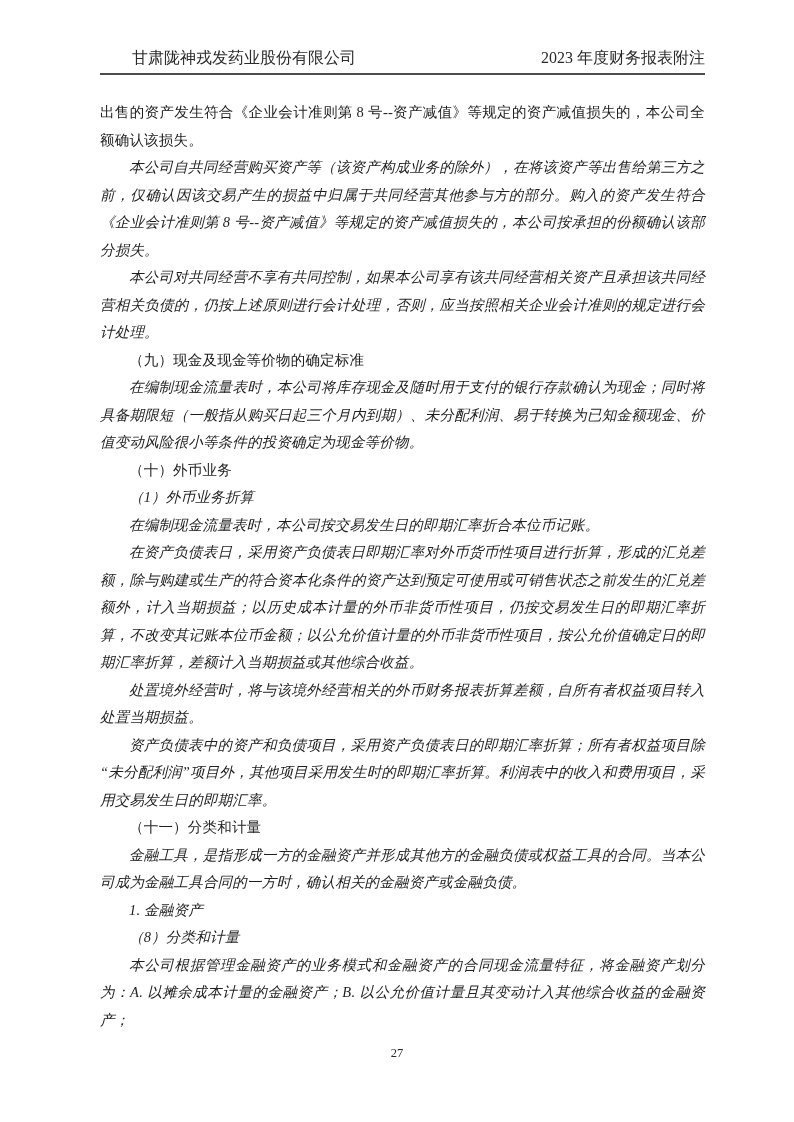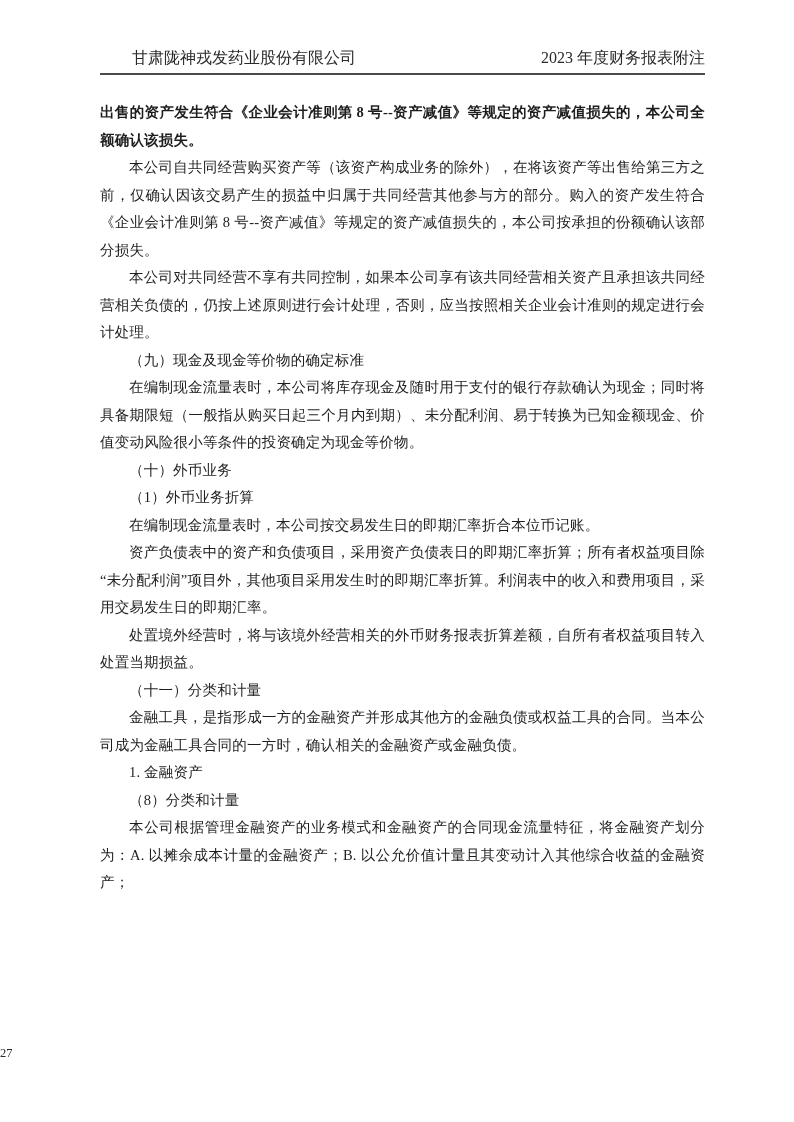--- a/index.html
+++ b/index.html
@@ -42,35 +42,35 @@
     font-size: 14.5px;
     line-height: 27.5px;
     text-align: justify;
     letter-spacing: 0.2px;
   }
   .content p {
     margin: 0;
   }
   .p {
     text-indent: 2em;
+    font-style: italic;
   }
   .p-cont {
     text-indent: 0;
-    font-weight: bold;
   }
   .h {
     text-indent: 2em;
     font-weight: normal;
   }
   .footer {
     position: absolute;
     left: 0;
     right: 0;
     top: 1046px;
-    text-align: left;
+    text-align: center;
     font-size: 12.5px;
     color: #2a2a2a;
   }
 </style>
 </head>
 <body>
 
 <div class="page">
 
   <div class="header">
@@ -80,22 +80,23 @@
 
   <div class="content">
     <p class="p-cont">出售的资产发生符合《企业会计准则第 8 号--资产减值》等规定的资产减值损失的，本公司全额确认该损失。</p>
     <p class="p">本公司自共同经营购买资产等（该资产构成业务的除外），在将该资产等出售给第三方之前，仅确认因该交易产生的损益中归属于共同经营其他参与方的部分。购入的资产发生符合《企业会计准则第 8 号--资产减值》等规定的资产减值损失的，本公司按承担的份额确认该部分损失。</p>
     <p class="p">本公司对共同经营不享有共同控制，如果本公司享有该共同经营相关资产且承担该共同经营相关负债的，仍按上述原则进行会计处理，否则，应当按照相关企业会计准则的规定进行会计处理。</p>
     <p class="h">（九）现金及现金等价物的确定标准</p>
     <p class="p">在编制现金流量表时，本公司将库存现金及随时用于支付的银行存款确认为现金；同时将具备期限短（一般指从购买日起三个月内到期）、未分配利润、易于转换为已知金额现金、价值变动风险很小等条件的投资确定为现金等价物。</p>
     <p class="h">（十）外币业务</p>
     <p class="p">（1）外币业务折算</p>
     <p class="p">在编制现金流量表时，本公司按交易发生日的即期汇率折合本位币记账。</p>
+    <p class="p">在资产负债表日，采用资产负债表日即期汇率对外币货币性项目进行折算，形成的汇兑差额，除与购建或生产的符合资本化条件的资产达到预定可使用或可销售状态之前发生的汇兑差额外，计入当期损益；以历史成本计量的外币非货币性项目，仍按交易发生日的即期汇率折算，不改变其记账本位币金额；以公允价值计量的外币非货币性项目，按公允价值确定日的即期汇率折算，差额计入当期损益或其他综合收益。</p>
+    <p class="p">处置境外经营时，将与该境外经营相关的外币财务报表折算差额，自所有者权益项目转入处置当期损益。</p>
     <p class="p">资产负债表中的资产和负债项目，采用资产负债表日的即期汇率折算；所有者权益项目除“未分配利润”项目外，其他项目采用发生时的即期汇率折算。利润表中的收入和费用项目，采用交易发生日的即期汇率。</p>
-    <p class="p">处置境外经营时，将与该境外经营相关的外币财务报表折算差额，自所有者权益项目转入处置当期损益。</p>
     <p class="h">（十一）分类和计量</p>
     <p class="p">金融工具，是指形成一方的金融资产并形成其他方的金融负债或权益工具的合同。当本公司成为金融工具合同的一方时，确认相关的金融资产或金融负债。</p>
     <p class="p">1. 金融资产</p>
     <p class="p">（8）分类和计量</p>
     <p class="p">本公司根据管理金融资产的业务模式和金融资产的合同现金流量特征，将金融资产划分为：A. 以摊余成本计量的金融资产；B. 以公允价值计量且其变动计入其他综合收益的金融资产；</p>
   </div>
 
   <div class="footer">
     <span>27</span>
   </div>

